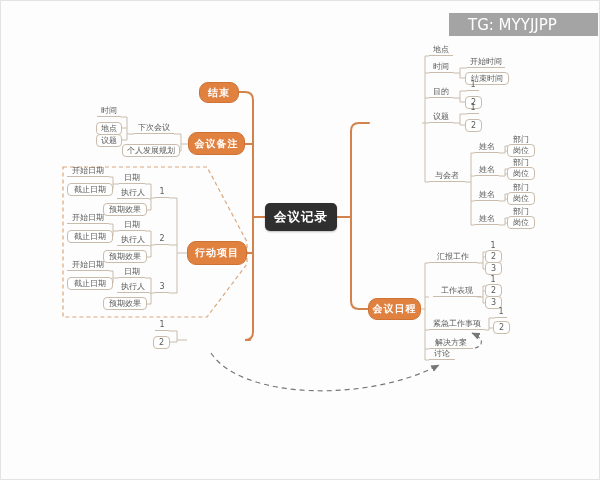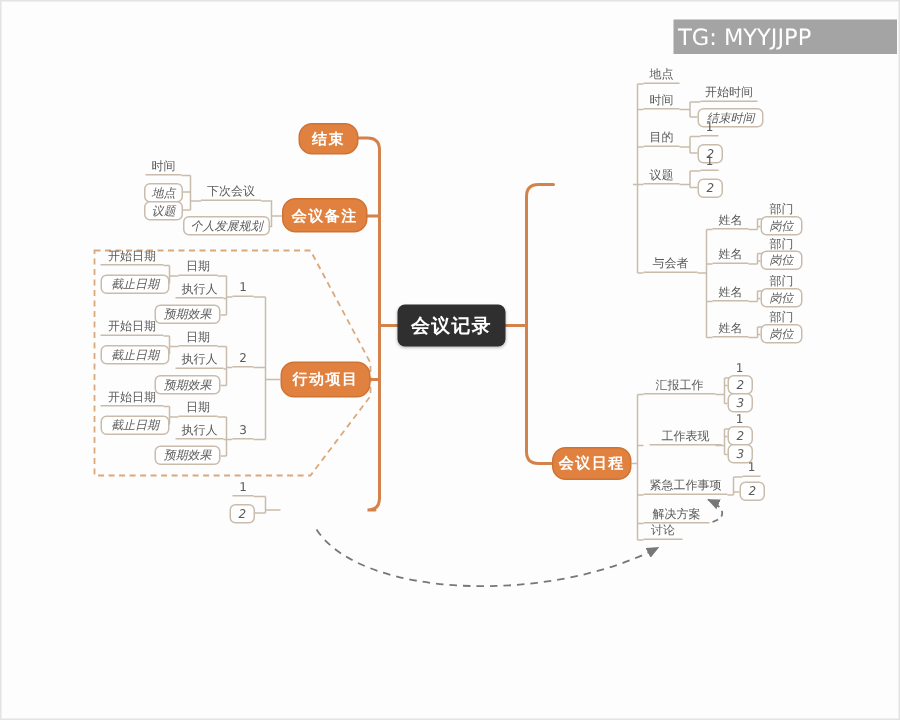--- a/index.html
+++ b/index.html
@@ -24,27 +24,27 @@
   }
   
   .s{
     position:absolute;font-size:8px;color:#5a5a5a;line-height:11px;height:12px;
     border-bottom:1px solid #c9bcac;box-sizing:border-box;text-align:center;white-space:nowrap;
   }
   
   .x{
     position:absolute;font-size:8px;color:#5a5a5a;line-height:11px;height:13px;
     border:1px solid #c9bcac;border-radius:4px;background:#fff;box-sizing:border-box;
-    text-align:center;white-space:nowrap;font-style:italic;
+    text-align:center;white-space:nowrap;
   }
   .wm{
     position:absolute;color:#fff;background:rgba(156,156,156,.92);
     display:flex;align-items:center;white-space:nowrap;
   }
-  #wm-top{left:448px;top:12px;width:149px;height:23px;font-size:15px;padding-left:3px;box-sizing:border-box;}
+  #wm-top{left:448px;top:12px;width:149px;height:23px;font-size:15px;padding-left:19px;box-sizing:border-box;}
   #wm-bottom{left:10px;top:440px;width:221px;height:31px;font-size:17px;padding-left:9px;box-sizing:border-box;}
 </style>
 </head>
 <body>
 
 <div id="stage">
 
   <svg class="layer" viewBox="0 0 600 480">
     <defs>
       <marker id="ah" markerWidth="9" markerHeight="8" refX="6.5" refY="3" orient="auto">

